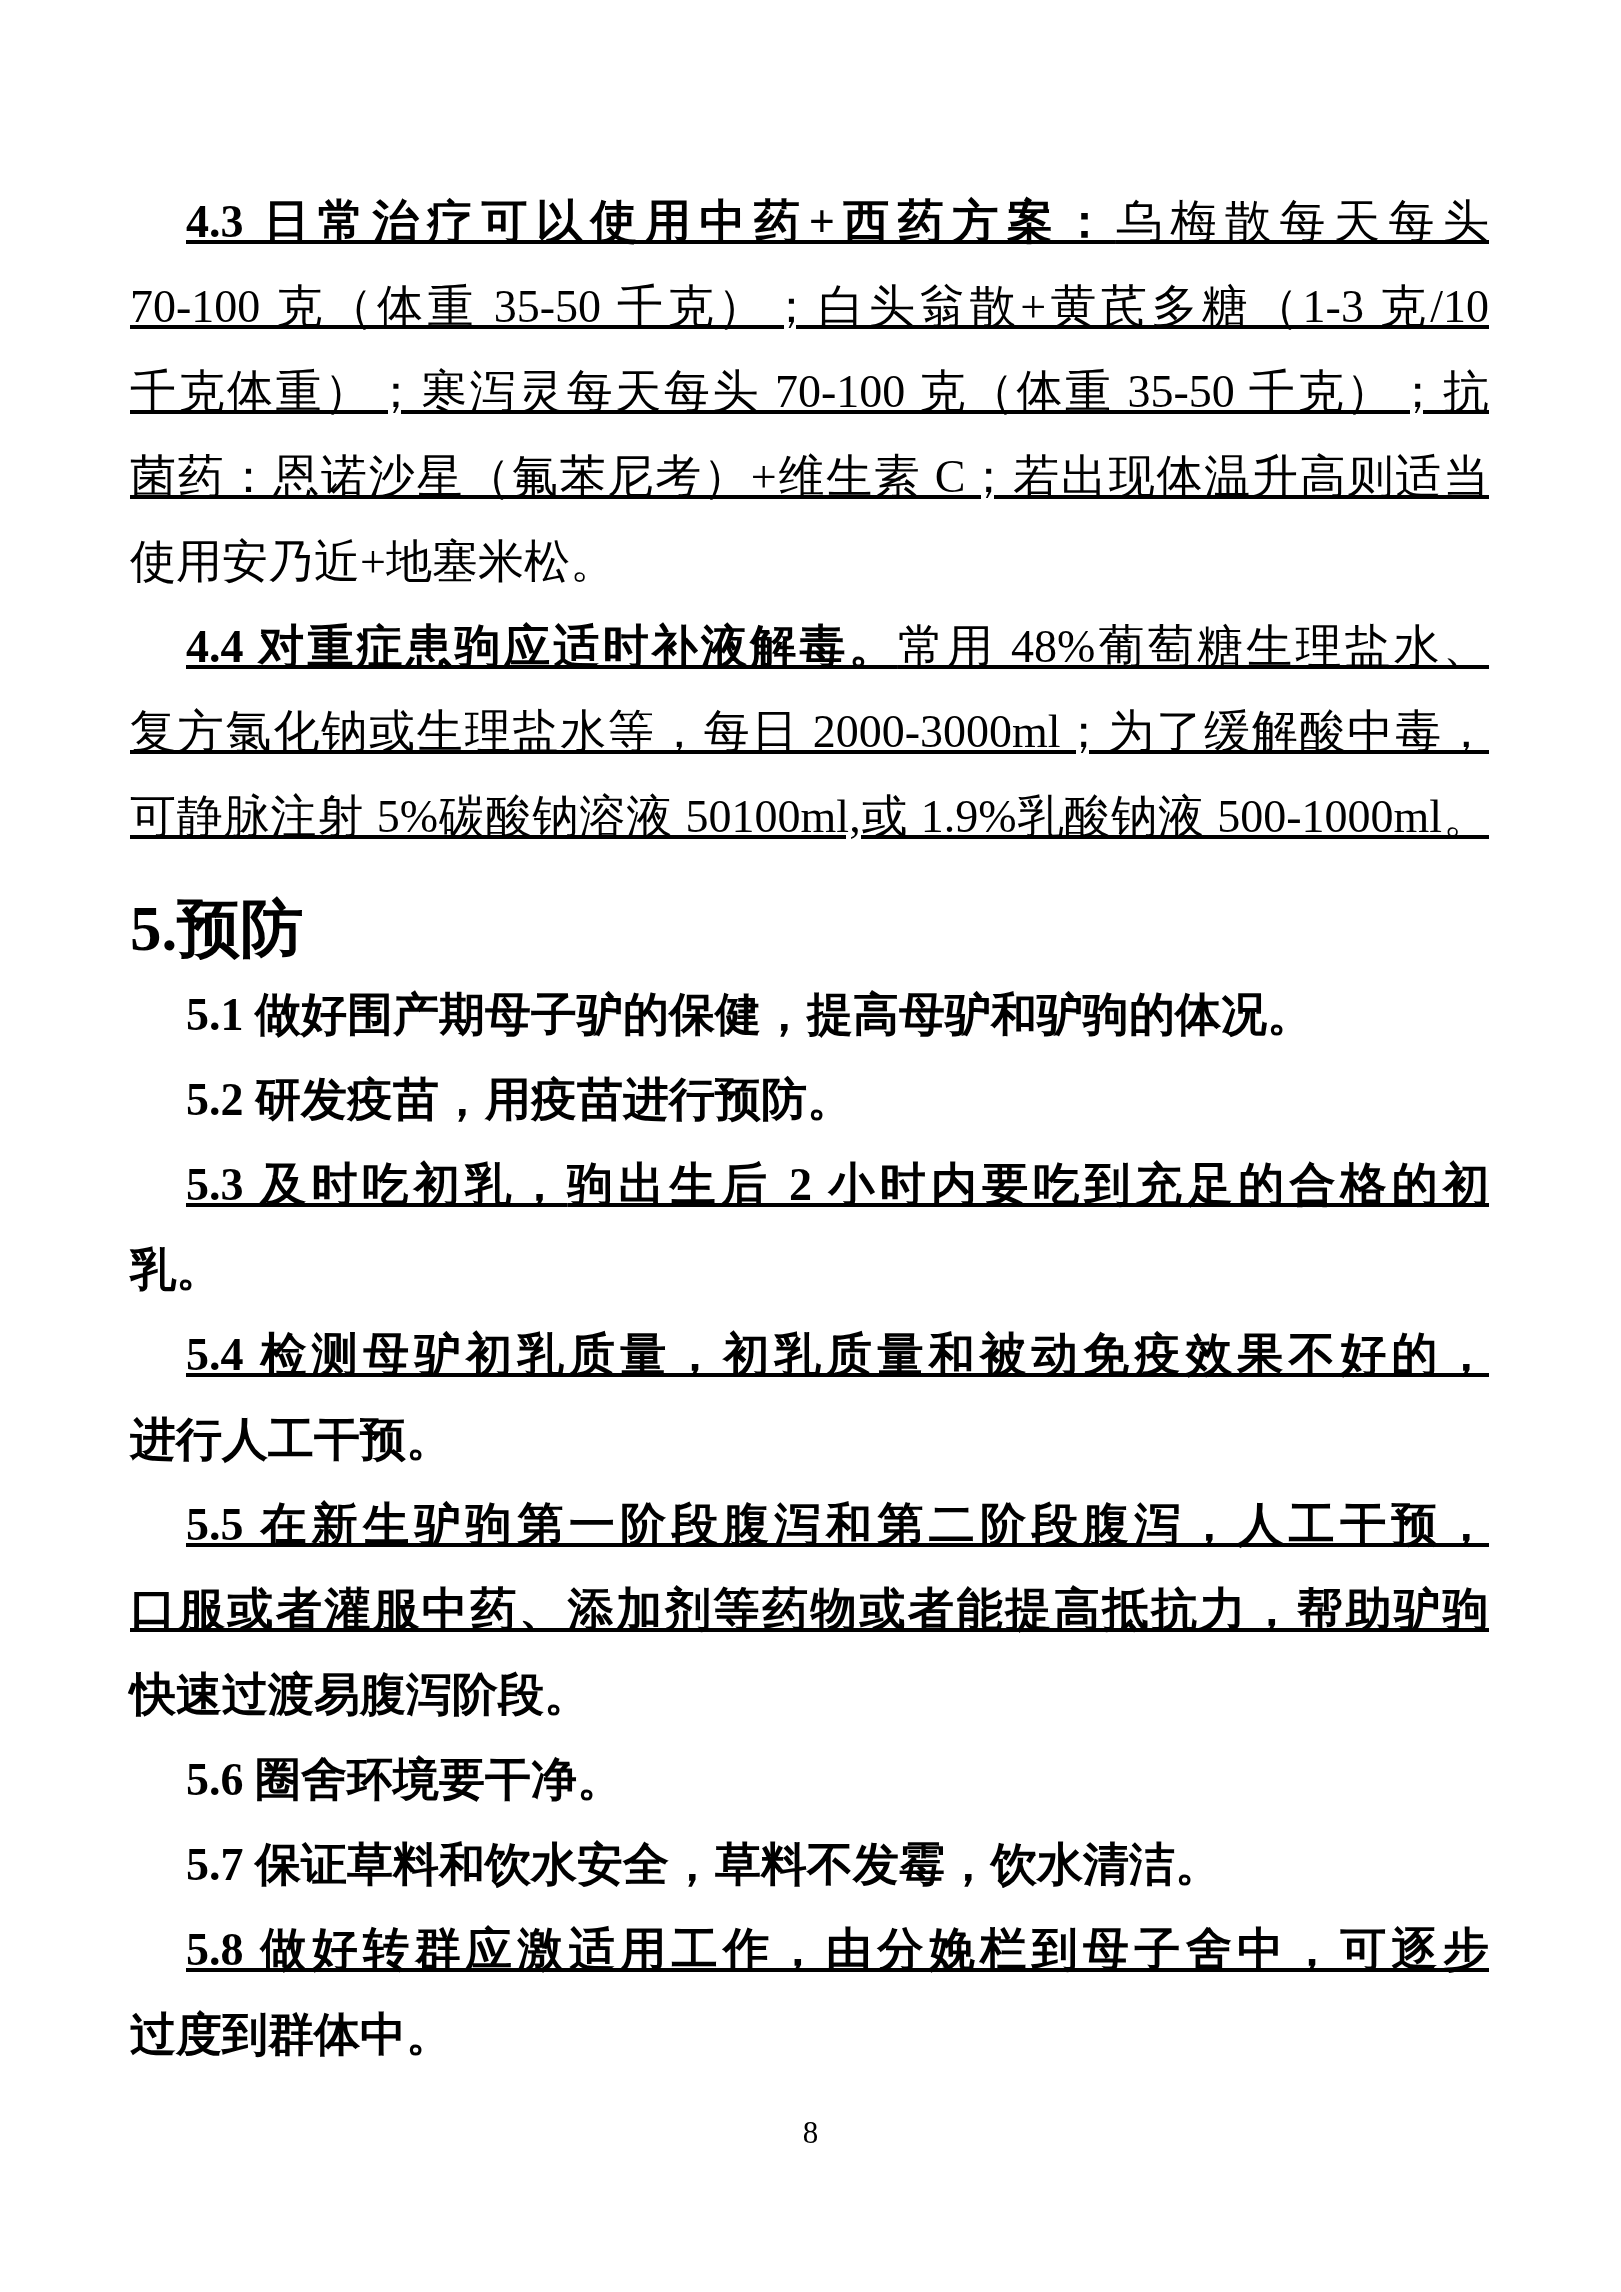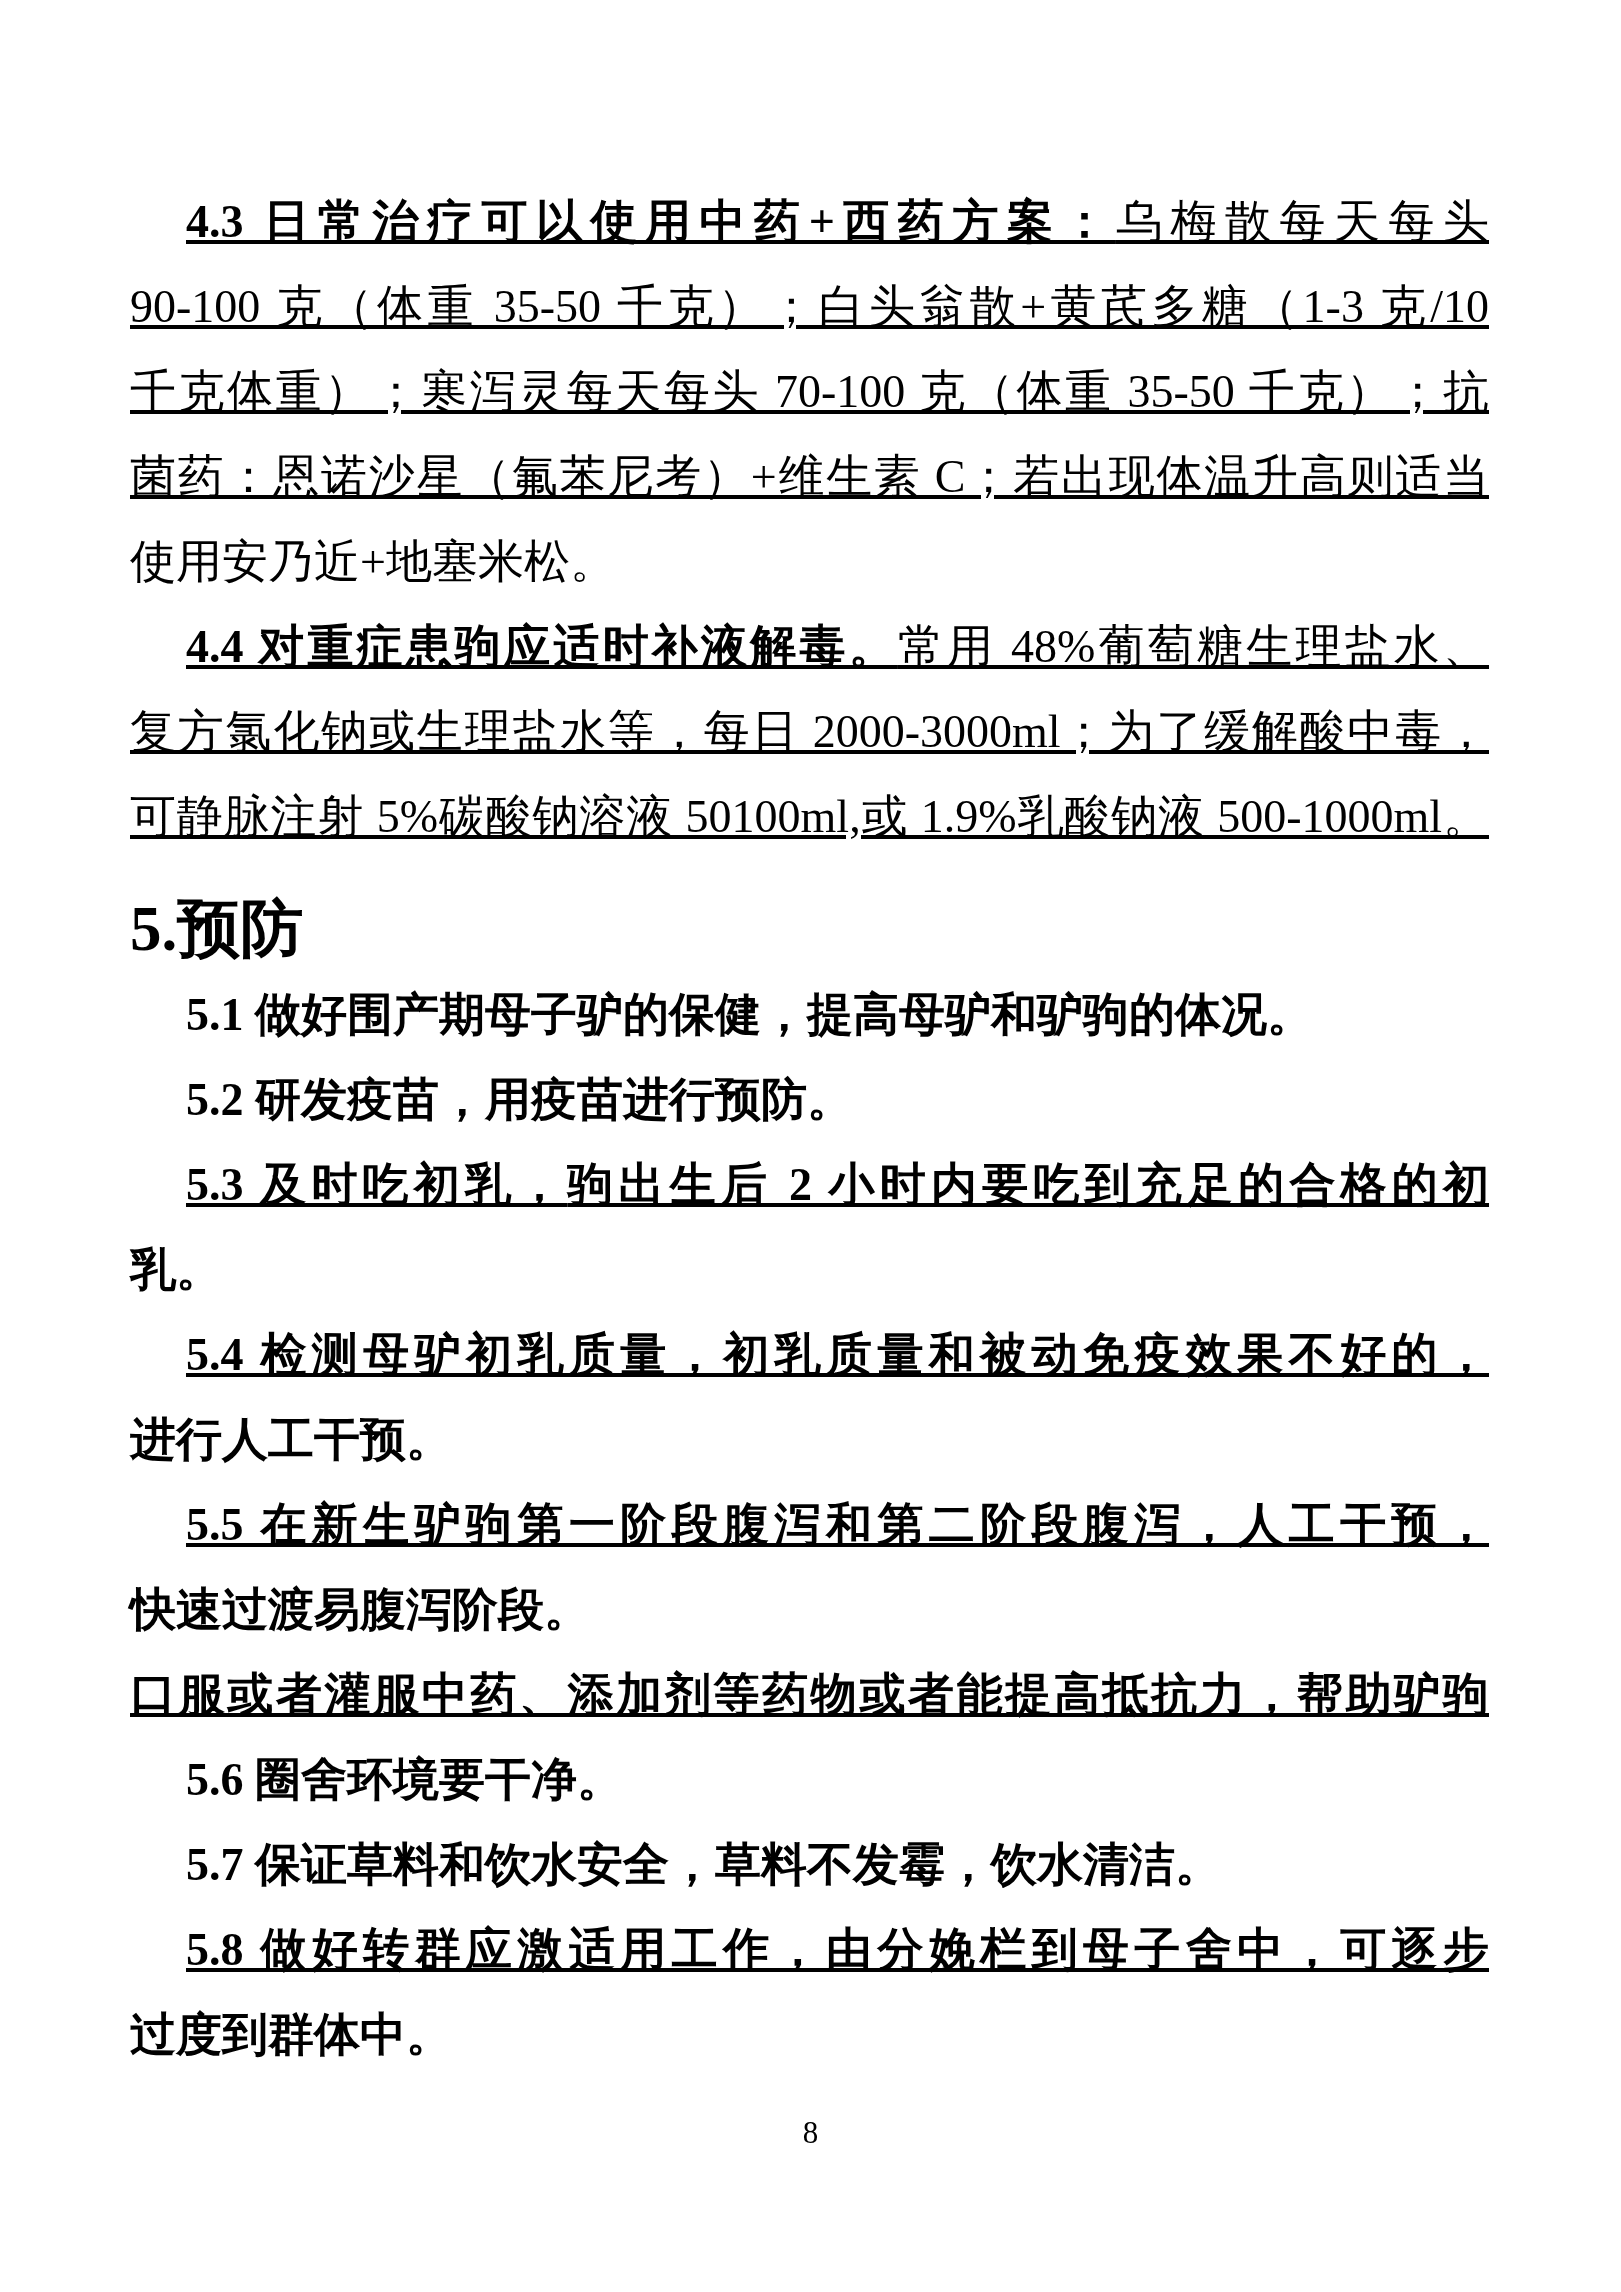--- a/index.html
+++ b/index.html
@@ -38,21 +38,21 @@
     font-size:31px;
   }
 </style>
 </head>
 <body>
 
 <div class="content">
 
   <div class="line indent fill"><span class="b">4.3 日常治疗可以使用中药+西药方案：</span><span>乌梅散每天每头</span></div>
 
-  <div class="line fill"><span>90-100 克（体重 35-50 千克）；白头翁散+黄芪多糖（1-3 克/10</span></div>
+  <div class="line fill"><span>70-100 克（体重 35-50 千克）；白头翁散+黄芪多糖（1-3 克/10</span></div>
 
   <div class="line fill"><span>千克体重）；寒泻灵每天每头 70-100 克（体重 35-50 千克）；抗</span></div>
 
   <div class="line fill"><span>菌药：恩诺沙星（氟苯尼考）+维生素 C；若出现体温升高则适当</span></div>
 
   <div class="line"><span>使用安乃近+地塞米松。</span></div>
 
   <div class="line indent fill"><span class="b">4.4 对重症患驹应适时补液解毒。</span><span>常用 48%葡萄糖生理盐水、</span></div>
 
   <div class="line fill"><span>复方氯化钠或生理盐水等，每日 2000-3000ml；为了缓解酸中毒，</span></div>
@@ -68,23 +68,23 @@
   <div class="line indent fill"><span class="b">5.3 及时吃初乳，</span><span class="b">驹出生后 2 小时内要吃到充足的合格的初</span></div>
 
   <div class="line"><span class="b">乳。</span></div>
 
   <div class="line indent fill"><span class="b">5.4 检测母驴初乳质量，初乳质量和被动免疫效果不好的，</span></div>
 
   <div class="line"><span class="b">进行人工干预。</span></div>
 
   <div class="line indent fill"><span class="b">5.5 在新生驴驹第一阶段腹泻和第二阶段腹泻，人工干预，</span></div>
 
+  <div class="line fill"><span class="b">口服或者灌服中药、添加剂等药物或者能提高抵抗力，帮助驴驹</span></div>
+
   <div class="line"><span class="b">快速过渡易腹泻阶段。</span></div>
-
-  <div class="line fill"><span class="b">口服或者灌服中药、添加剂等药物或者能提高抵抗力，帮助驴驹</span></div>
 
   <div class="line indent"><span class="b">5.6 圈舍环境要干净。</span></div>
 
   <div class="line indent"><span class="b">5.7 保证草料和饮水安全，草料不发霉，饮水清洁。</span></div>
 
   <div class="line indent fill"><span class="b">5.8 做好转群应激适用工作，由分娩栏到母子舍中，可逐步</span></div>
 
   <div class="line"><span class="b">过度到群体中。</span></div>
 
 </div>

